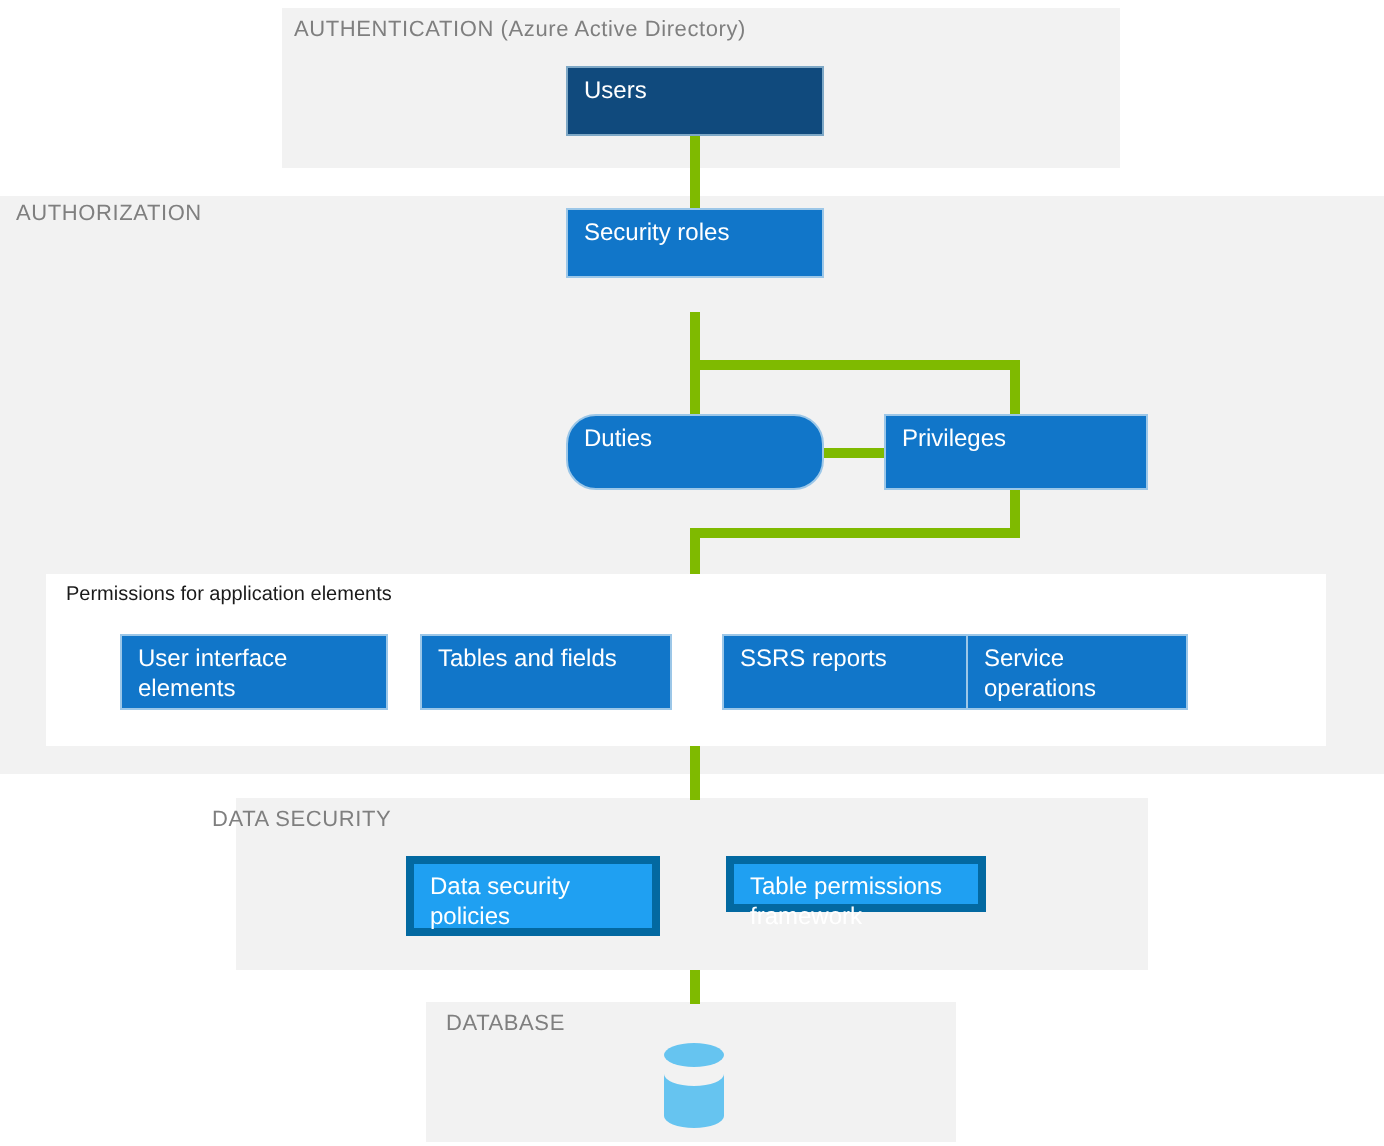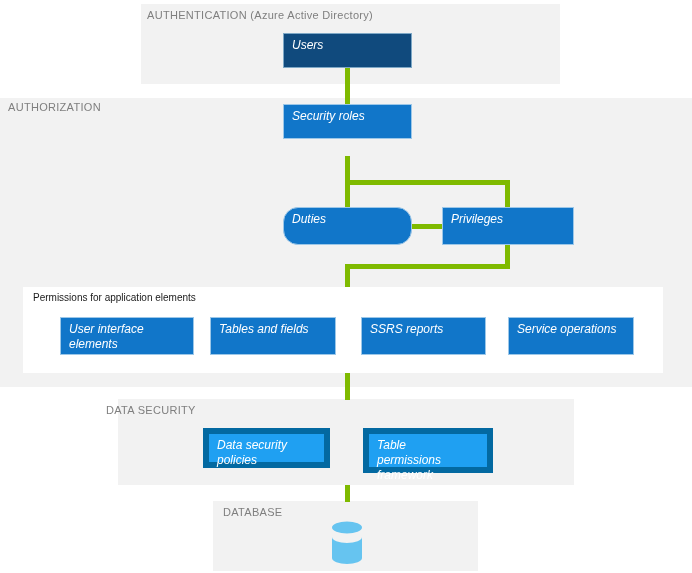--- a/index.html
+++ b/index.html
@@ -8,25 +8,25 @@
     font-family:"Liberation Sans", sans-serif;
   }
   .band{position:absolute;background:#f2f2f2;z-index:0;}
   .band-label{
     position:absolute;font-size:11px;font-weight:normal;color:#7f7f7f;
     letter-spacing:0.3px;white-space:nowrap;z-index:3;
   }
   .conn{position:absolute;background:#7fba00;z-index:1;}
   .node{
     position:absolute;z-index:2;color:#ffffff;font-size:12px;
-    padding:4px 16px 0 8px;box-sizing:border-box;white-space:normal;line-height:1.25;font-style:italic;
+    padding:4px 16px 0 8px;box-sizing:border-box;white-space:normal;line-height:1.25;
   }
   .node.dark{background:#104a7d;border:1px solid #7ea8c6;}
   .node.mid{background:#1176c9;border:1px solid #9cc7e8;}
-  .node.light{background:#1fa0f2;border:6px solid #0369a1;}
+  .node.light{background:#1fa0f2;border:4px solid #0369a1;}
   .white-panel{position:absolute;background:#ffffff;z-index:2;}
   .panel-title{
     position:absolute;font-size:10px;color:#1a1a1a;z-index:3;white-space:nowrap;
   }
   .cylinder{position:absolute;z-index:2;}
 </style>
 </head>
 <body>
 
 <div id="stage">
@@ -58,24 +58,24 @@
   <div class="node mid" style="left:283px;top:207px;width:129px;height:38px;border-radius:15px;">Duties</div>
 
   <div class="node mid" style="left:442px;top:207px;width:132px;height:38px;">Privileges</div>
 
   <div class="white-panel" style="left:23px;top:287px;width:640px;height:86px;"></div>
   <div class="panel-title" style="left:33px;top:292px;">Permissions for application elements</div>
 
   <div class="node mid" style="left:60px;top:317px;width:134px;height:38px;">User interface elements</div>
   <div class="node mid" style="left:210px;top:317px;width:126px;height:38px;">Tables and fields</div>
   <div class="node mid" style="left:361px;top:317px;width:125px;height:38px;">SSRS reports</div>
-  <div class="node mid" style="left:508px;top:317px;width:126px;height:38px;">Service operations</div>
+  <div class="node mid" style="left:483px;top:317px;width:111px;height:38px;">Service operations</div>
 
   <div class="node light" style="left:203px;top:428px;width:127px;height:40px;">Data security policies</div>
-  <div class="node light" style="left:363px;top:428px;width:130px;height:45px;">Table permissions framework</div>
+  <div class="node light" style="left:363px;top:428px;width:130px;height:28px;">Table permissions framework</div>
 
   <div class="cylinder" style="left:332px;top:521px;">
     <svg width="30" height="44" viewBox="0 0 30 44">
       <ellipse cx="15" cy="6.5" rx="15" ry="6" fill="#66c4f0"></ellipse>
       <path d="M0,16 A15,6 0 0 0 30,16 L30,37 A15,6 0 0 1 0,37 Z" fill="#66c4f0"></path>
     </svg>
   </div>
 
 </div>
 

